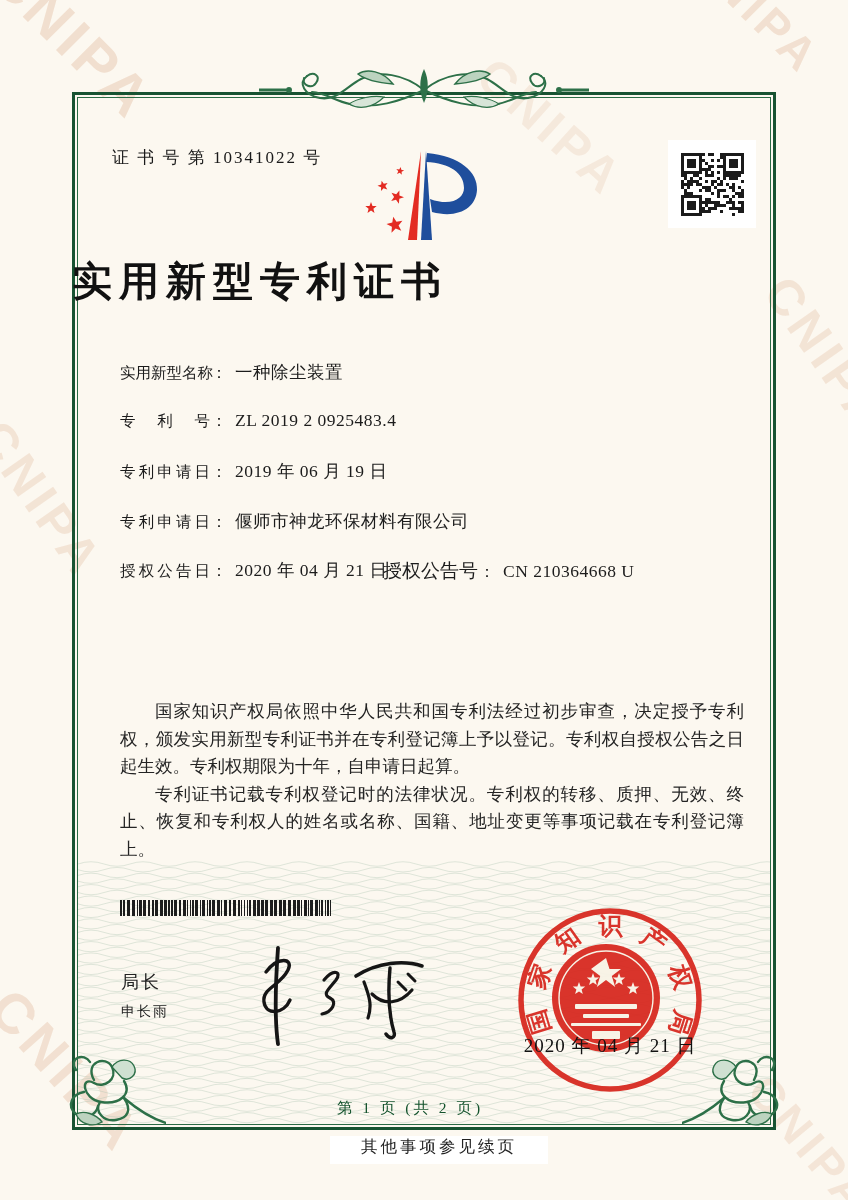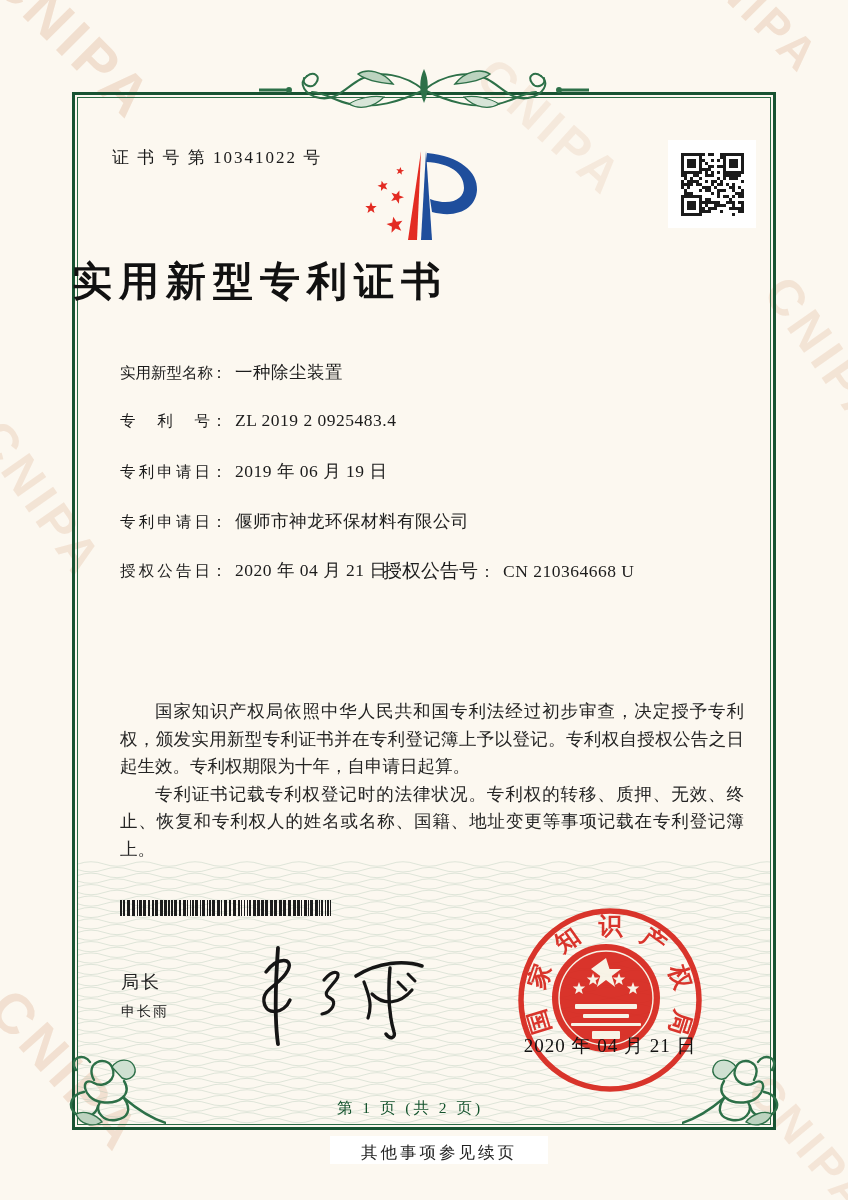--- a/index.html
+++ b/index.html
@@ -56,21 +56,21 @@
   .signature-svg{position:absolute;left:238px;top:946px;z-index:4;}
 
   .seal{position:absolute;left:512px;top:902px;z-index:4;}
   .seal-date{position:absolute;left:512px;top:1033px;width:196px;text-align:center;font-size:19px;
              color:#121212;letter-spacing:1px;z-index:5;}
 
   .page-footer{position:absolute;left:58px;top:1098px;width:704px;text-align:center;font-size:15.5px;
                letter-spacing:3px;color:#14532d;z-index:4;}
 
   .note-box{position:absolute;left:330px;top:1136px;width:218px;height:28px;background:#ffffff;z-index:4;
-            display:flex;align-items:flex-end;justify-content:center;}
+            display:flex;align-items:flex-start;justify-content:center;}
   .note-text{font-size:16.5px;letter-spacing:3px;color:#222;}
 
   .sealch{font-weight:700;font-family:"Liberation Serif","DejaVu Serif",serif;}
 </style>
 </head>
 <body>
 
 <div class="page">
 
   <div class="wm wm1">CNIPA</div>

